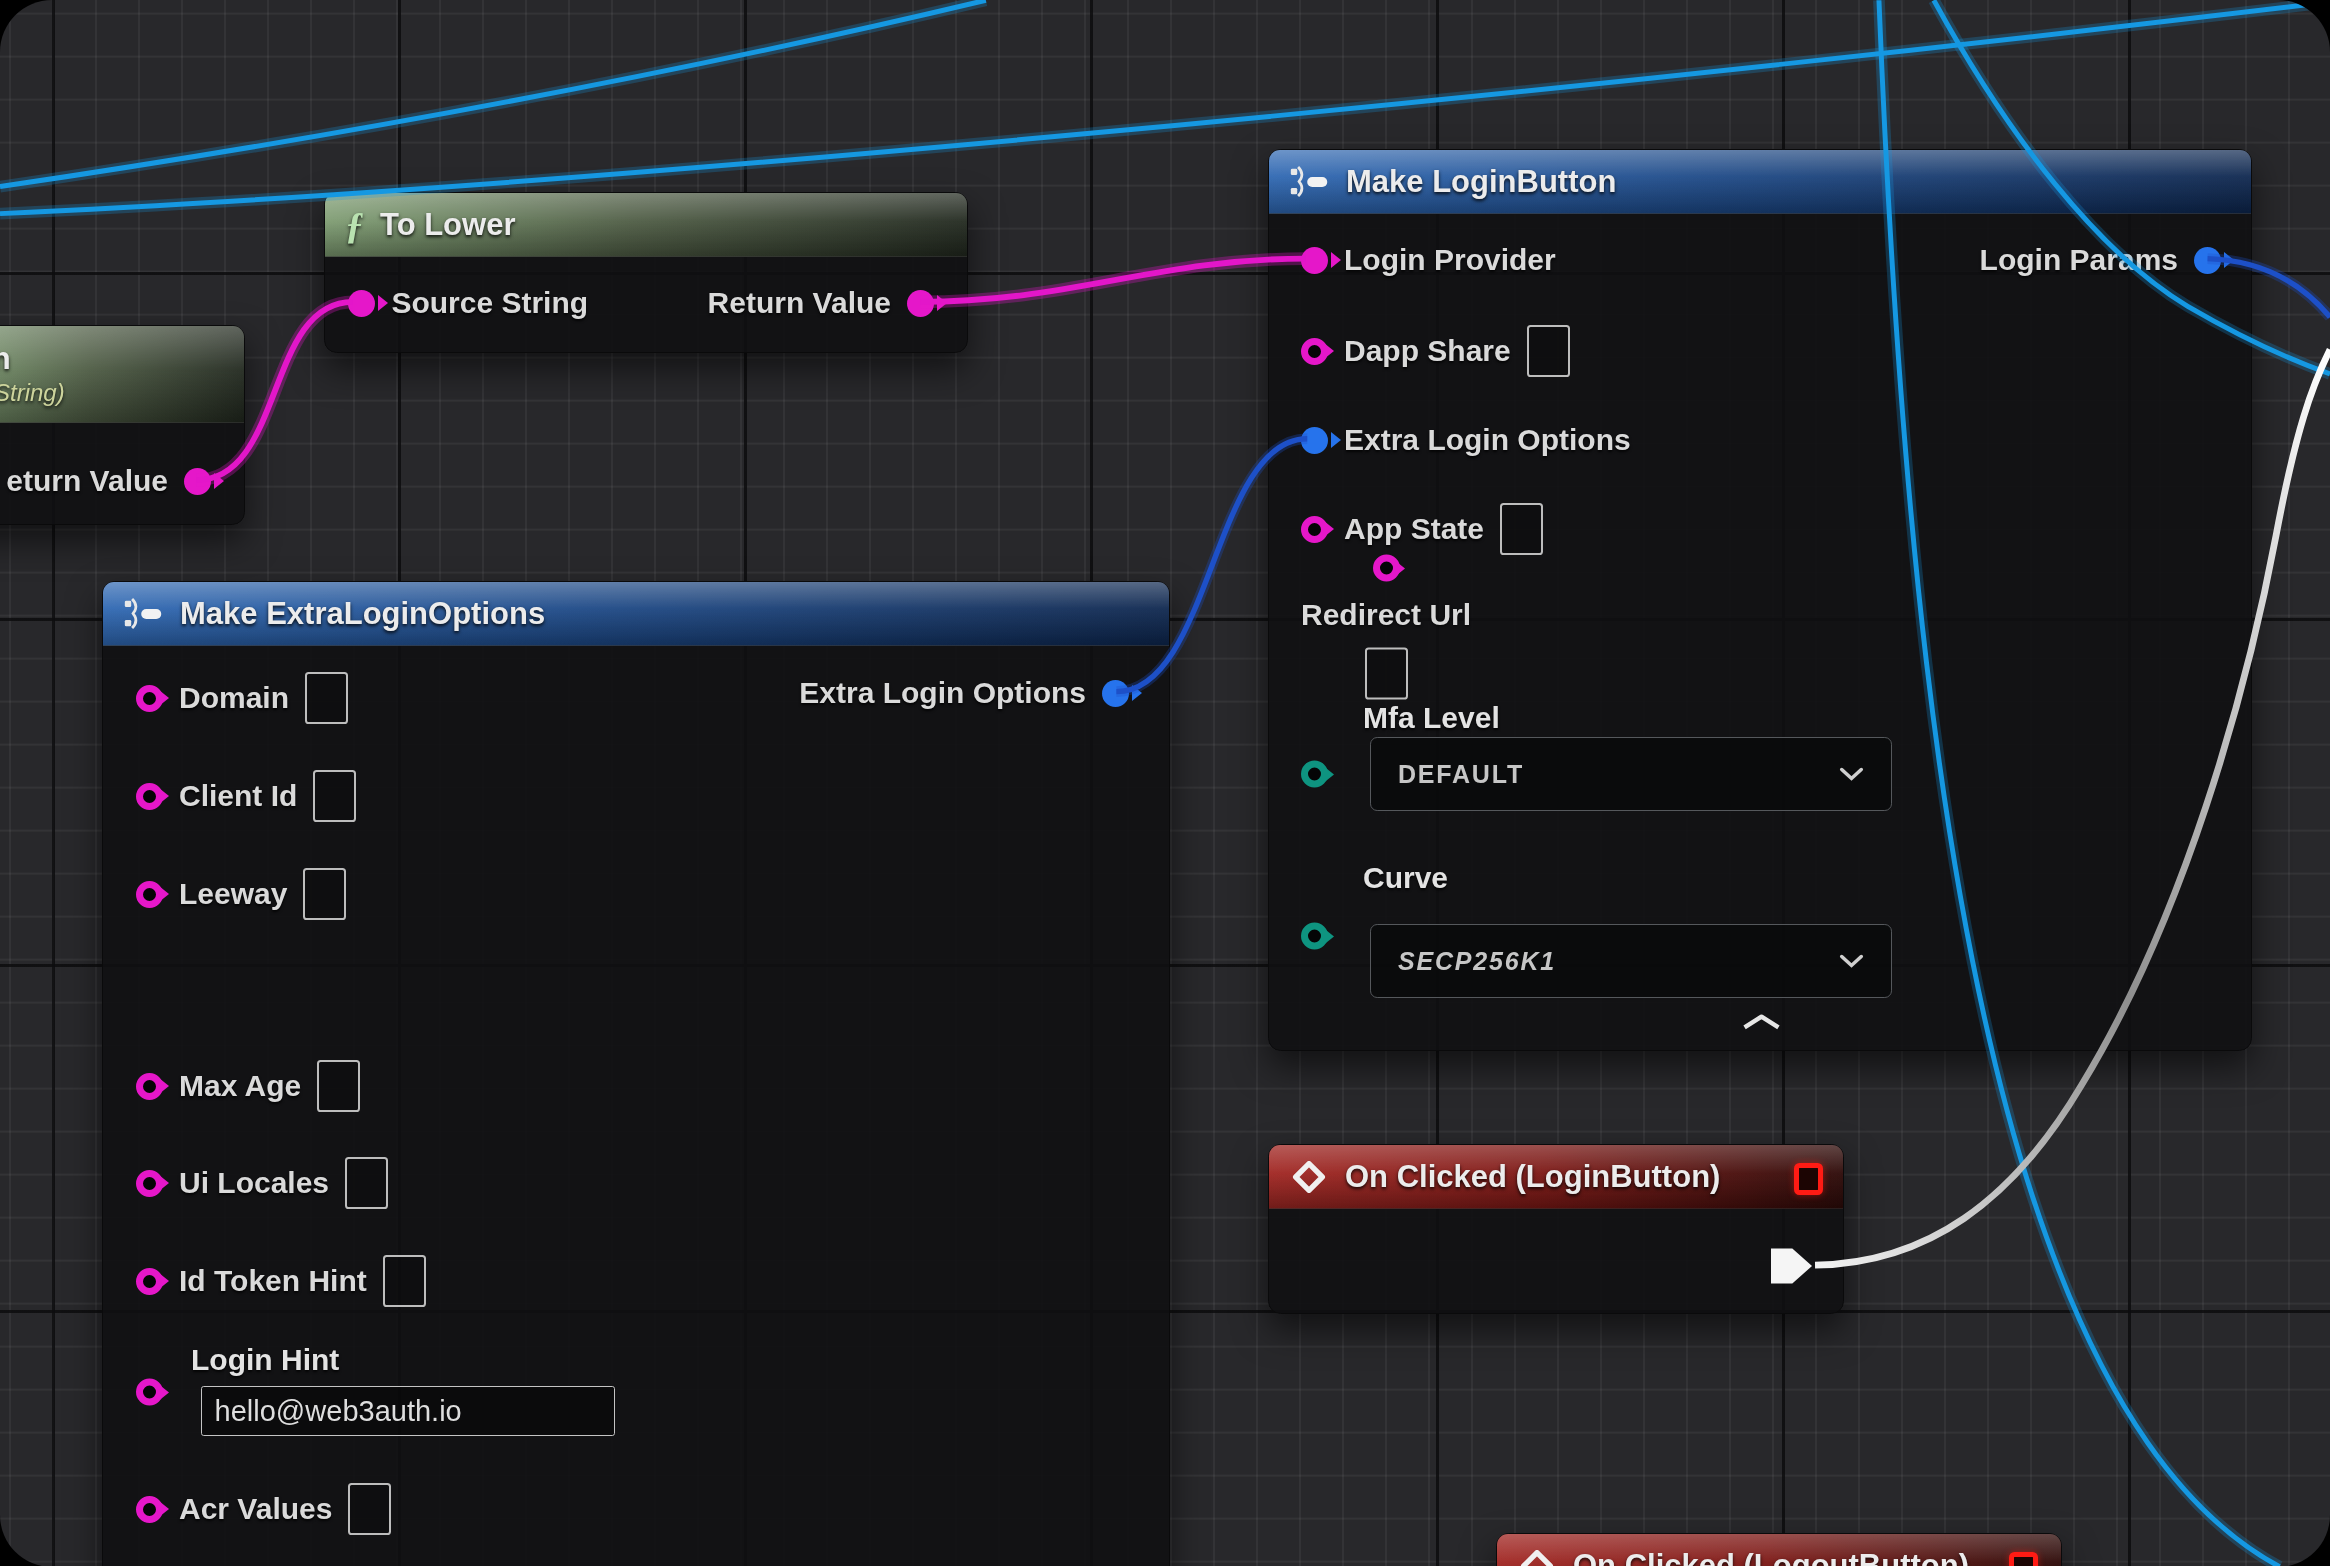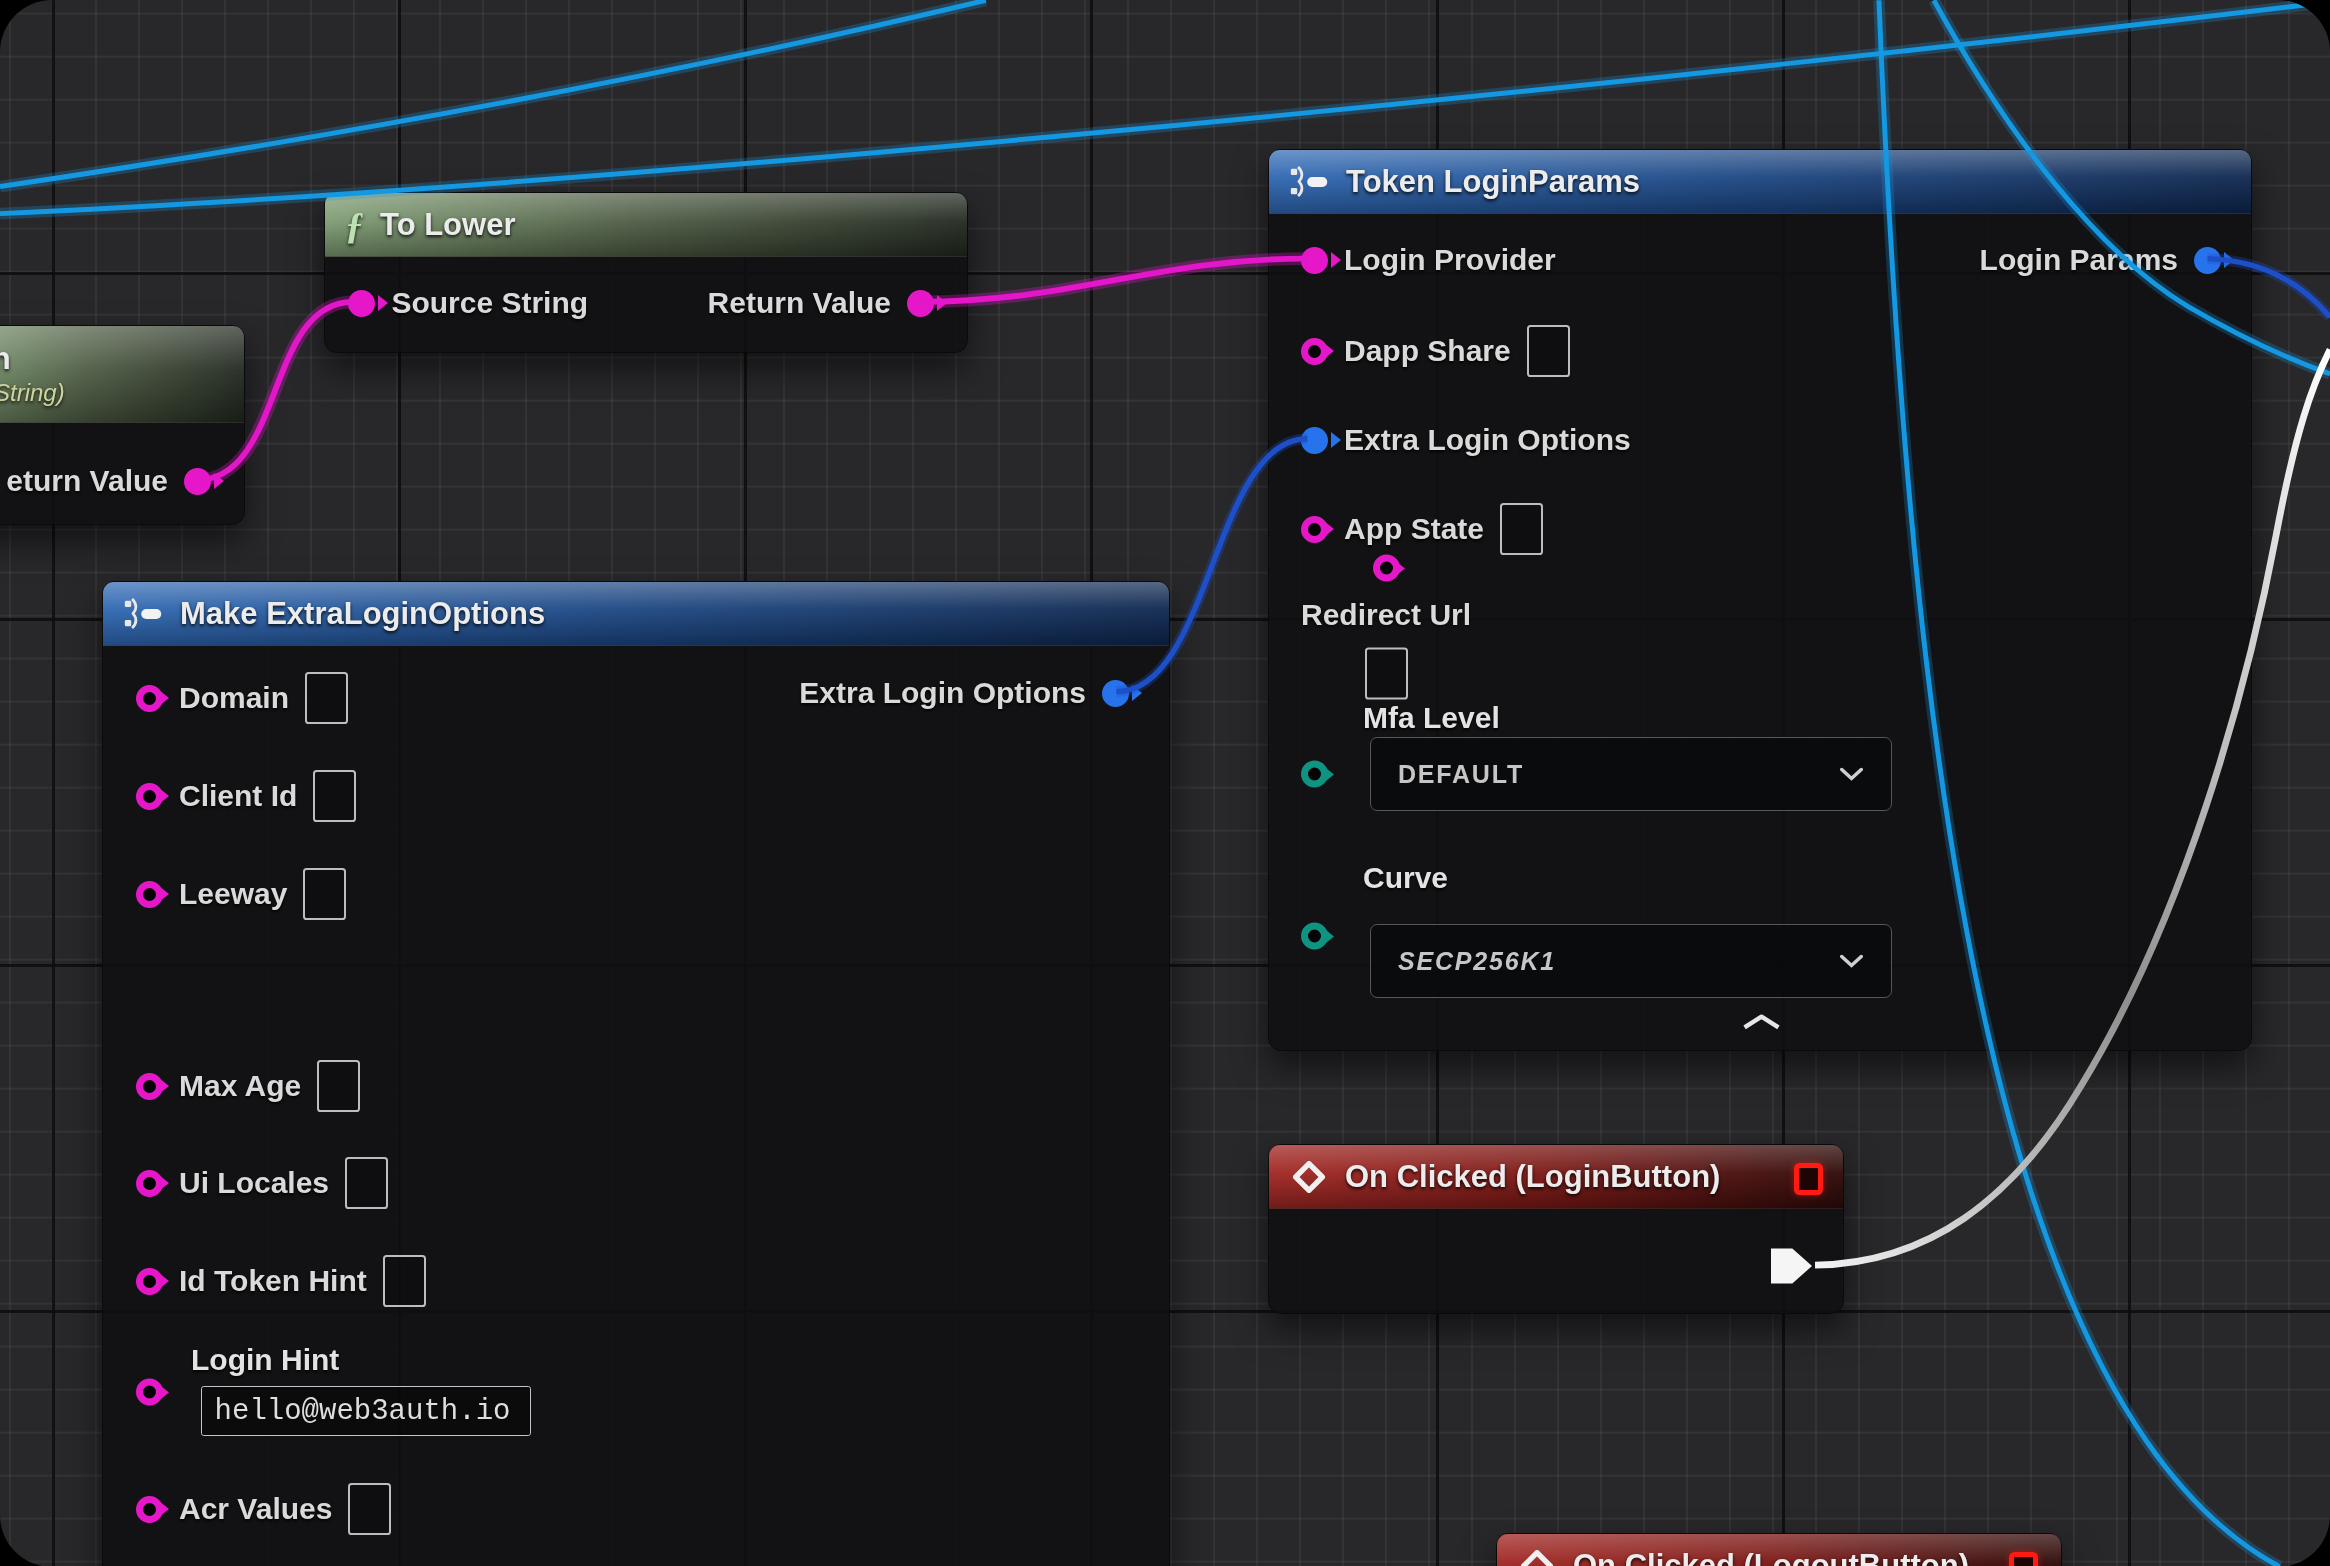--- a/index.html
+++ b/index.html
@@ -35,23 +35,23 @@
   .pin.filled{background:currentColor;}
   .pin.hollow{box-sizing:border-box;border:7.2px solid currentColor;background:rgba(4,4,4,.85);}
   .c-magenta{color:#e517c9;}
   .c-blue{color:#2673ec;}
   .c-teal{color:#0e9480;}
   .vbox{width:43px;height:52px;box-sizing:border-box;border:2.7px solid #bdbdbd;border-radius:3.6px;background:rgba(10,10,10,.35);flex:none;}
   .flabel{position:absolute;font-size:30px;font-weight:700;color:#e3e3e3;text-shadow:0 1.8px 2.7px rgba(0,0,0,.8);white-space:nowrap;}
   .dd{position:absolute;box-sizing:border-box;width:522px;height:74px;background:rgba(8,9,10,.78);
     border:1.8px solid #55585c;border-radius:7.2px;display:flex;align-items:center;justify-content:space-between;
     padding:0 27px;color:#c6c6c6;font-size:25px;font-weight:700;letter-spacing:1.8px;white-space:nowrap;}
-  .tinput{position:absolute;box-sizing:border-box;width:330px;height:50px;border:1.8px solid #c4c4c4;border-radius:2.7px;
+  .tinput{position:absolute;box-sizing:border-box;width:414px;height:50px;border:1.8px solid #c4c4c4;border-radius:2.7px;
     background:rgba(6,6,6,.55);color:#dedede;font-size:29px;font-weight:400;display:flex;align-items:center;
-    padding:0 12.6px;white-space:nowrap;overflow:hidden;font-family:Liberation Mono, monospace;}
+    padding:0 12.6px;white-space:nowrap;overflow:hidden;}
   .exec{position:absolute;width:41px;height:40px;background:#f5f5f5;clip-path:polygon(0% 6%,52% 6%,100% 50%,52% 94%,0% 94%);}
   .delegate{position:absolute;box-sizing:border-box;width:29px;height:32px;border:5.4px solid #ff1b14;border-radius:5.4px;
     background:#1c0503;box-shadow:0 0 7.2px rgba(255,30,20,.45);}
   .fnicon{font-family:"Liberation Serif",serif;font-style:italic;font-size:38px;font-weight:700;color:#b9e2b0;line-height:1;flex:none;}
   .wires{position:absolute;inset:0;z-index:50;pointer-events:none;}
   .collapse-btn{position:absolute;}
 </style>
 </head>
 <body>
 
@@ -146,21 +146,21 @@
   </div>
 
   <div class="node" style="left:1268px;top:149px;width:982px;height:900px;">
     <div class="nheader h-blue">
       <svg width="41" height="31" viewBox="0 0 45 34">
         <rect x="2" y="3" width="7" height="7" rx="1.5" fill="#e8e8e8"></rect>
         <rect x="2" y="24" width="7" height="7" rx="1.5" fill="#e8e8e8"></rect>
         <path d="M10 1 C15 6 15 10 13 14 L11 17 L13 20 C15 24 15 28 10 33" stroke="#e8e8e8" stroke-width="3" fill="none"></path>
         <rect x="20" y="12" width="22" height="11" rx="5.5" fill="#f2f2f2"></rect>
       </svg>
-      <span>Token LoginParams</span>
+      <span>Make LoginButton</span>
     </div>
 
     <div class="prow" style="top:110px;left:32px;">
       <span class="pin filled c-magenta"></span>
       <span>Login Provider</span>
     </div>
     <div class="prow right" style="top:110px;right:30px;">
       <span class="pin filled c-blue"></span>
       <span>Login Params</span>
     </div>

